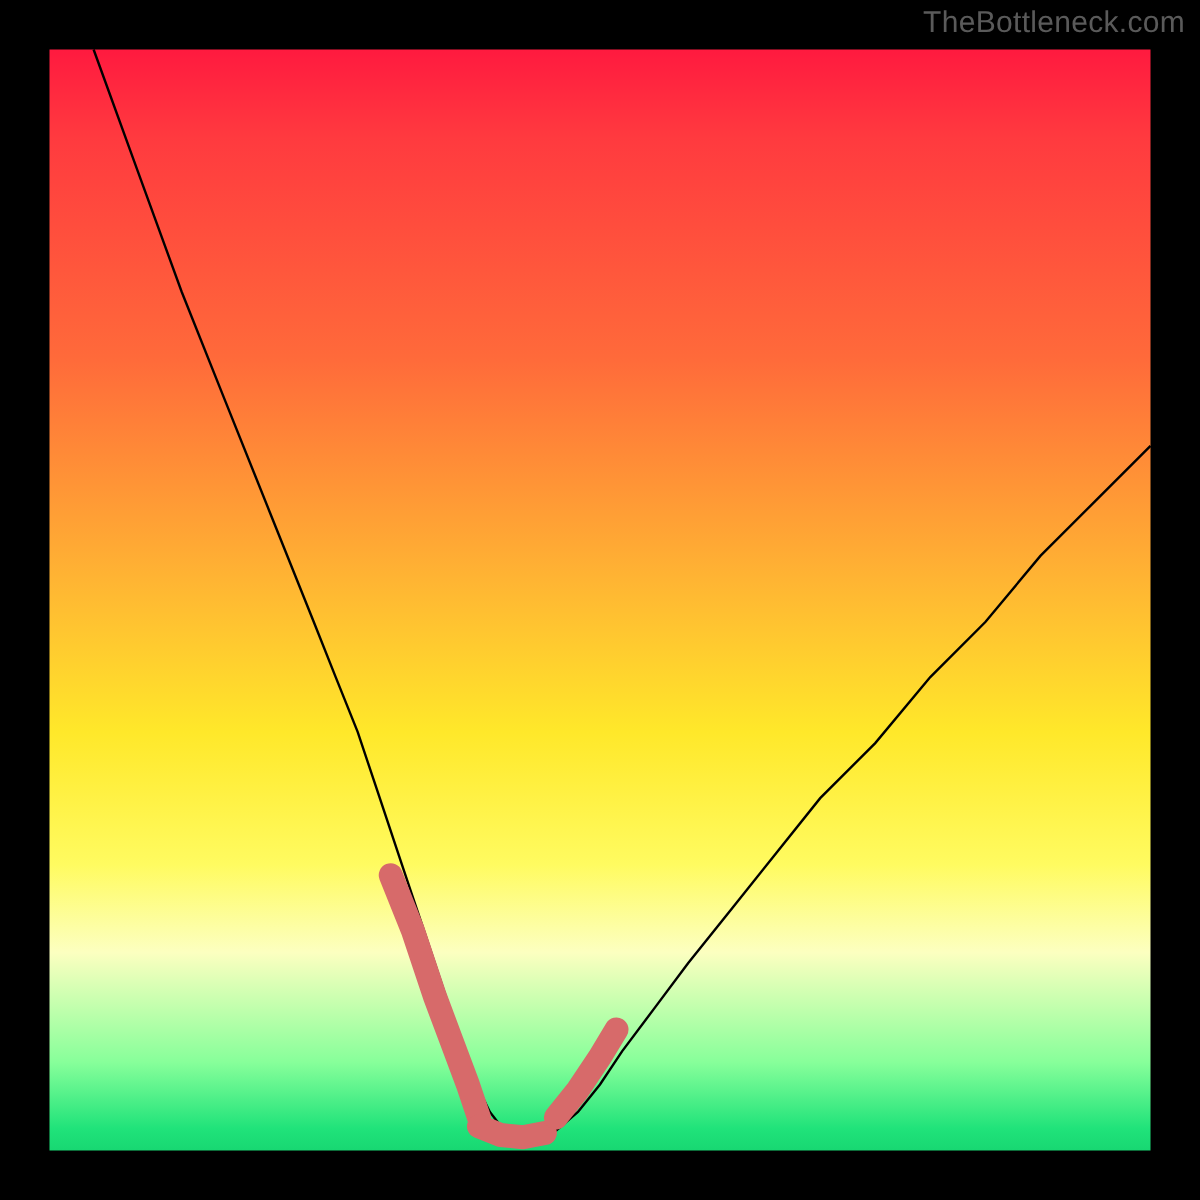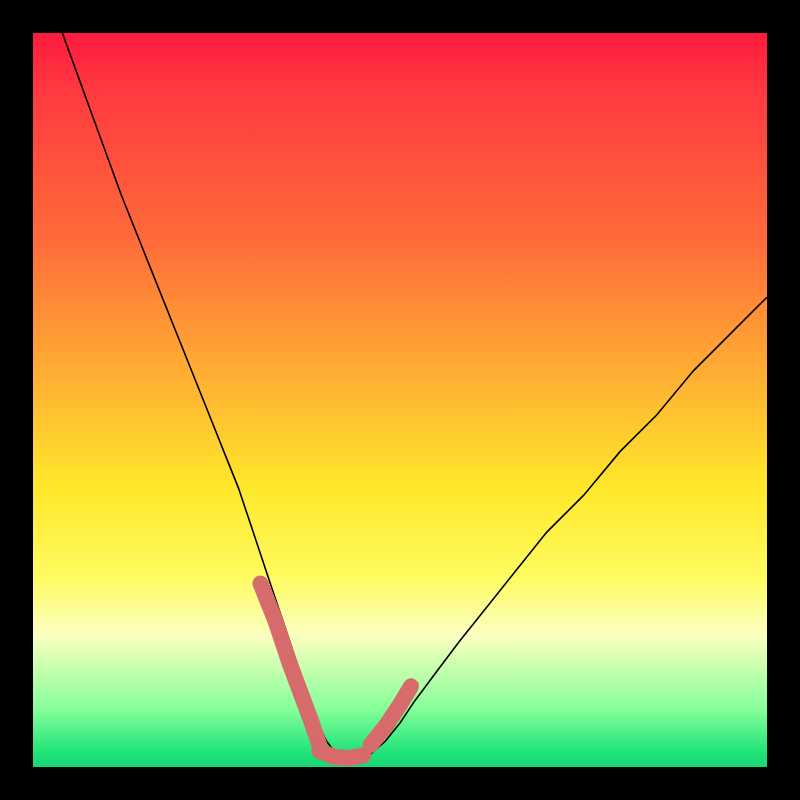--- a/index.html
+++ b/index.html
@@ -62,20 +62,21 @@
     stroke: #d76a6a;
     stroke-width: 16;
     stroke-linecap: round;
     stroke-linejoin: round;
   }
 </style>
 </head>
 <body>
 
 <div class="stage">
+  <div class="attrib">TheBottleneck.com</div>
   <div class="plot">
     <svg class="curve" viewBox="0 0 734 734" preserveAspectRatio="none">
       <path id="main-curve" class="curve-path" d="M29.4 0.0 L58.7 80.7 L88.1 161.5 L117.4 234.9 L146.8 308.3 L176.2 381.7 L190.8 418.4 L205.5 455.1 L220.2 499.1 L234.9 543.2 L249.6 587.2 L256.9 609.2 L264.2 631.2 L271.6 653.3 L278.9 675.3 L286.3 693.6 L293.6 708.3 L300.9 717.9 L308.3 723.7 L315.6 726.7 L323.0 726.7 L330.3 725.2 L337.6 720.8 L352.3 708.3 L367.0 690.0 L381.7 667.9 L403.7 638.6 L425.7 609.2 L455.1 572.5 L484.4 535.8 L513.8 499.1 L550.5 462.4 L587.2 418.4 L623.9 381.7 L660.6 337.6 L697.3 300.9 L734.0 264.2"></path>
       <path id="bumps-left" class="bumps-path" d="M227.5 550.5 L242.2 587.2 L256.9 631.2 L267.9 660.6 L278.9 690.0 L286.3 712.0"></path>
       <path id="bumps-floor" class="bumps-path" d="M286.3 717.9 L300.9 723.7 L315.6 725.2 L330.3 722.3"></path>
       <path id="bumps-right" class="bumps-path" d="M337.6 712.0 L352.3 693.6 L367.0 671.6 L378.0 653.3"></path>
     </svg>
   </div>
 </div>
 

